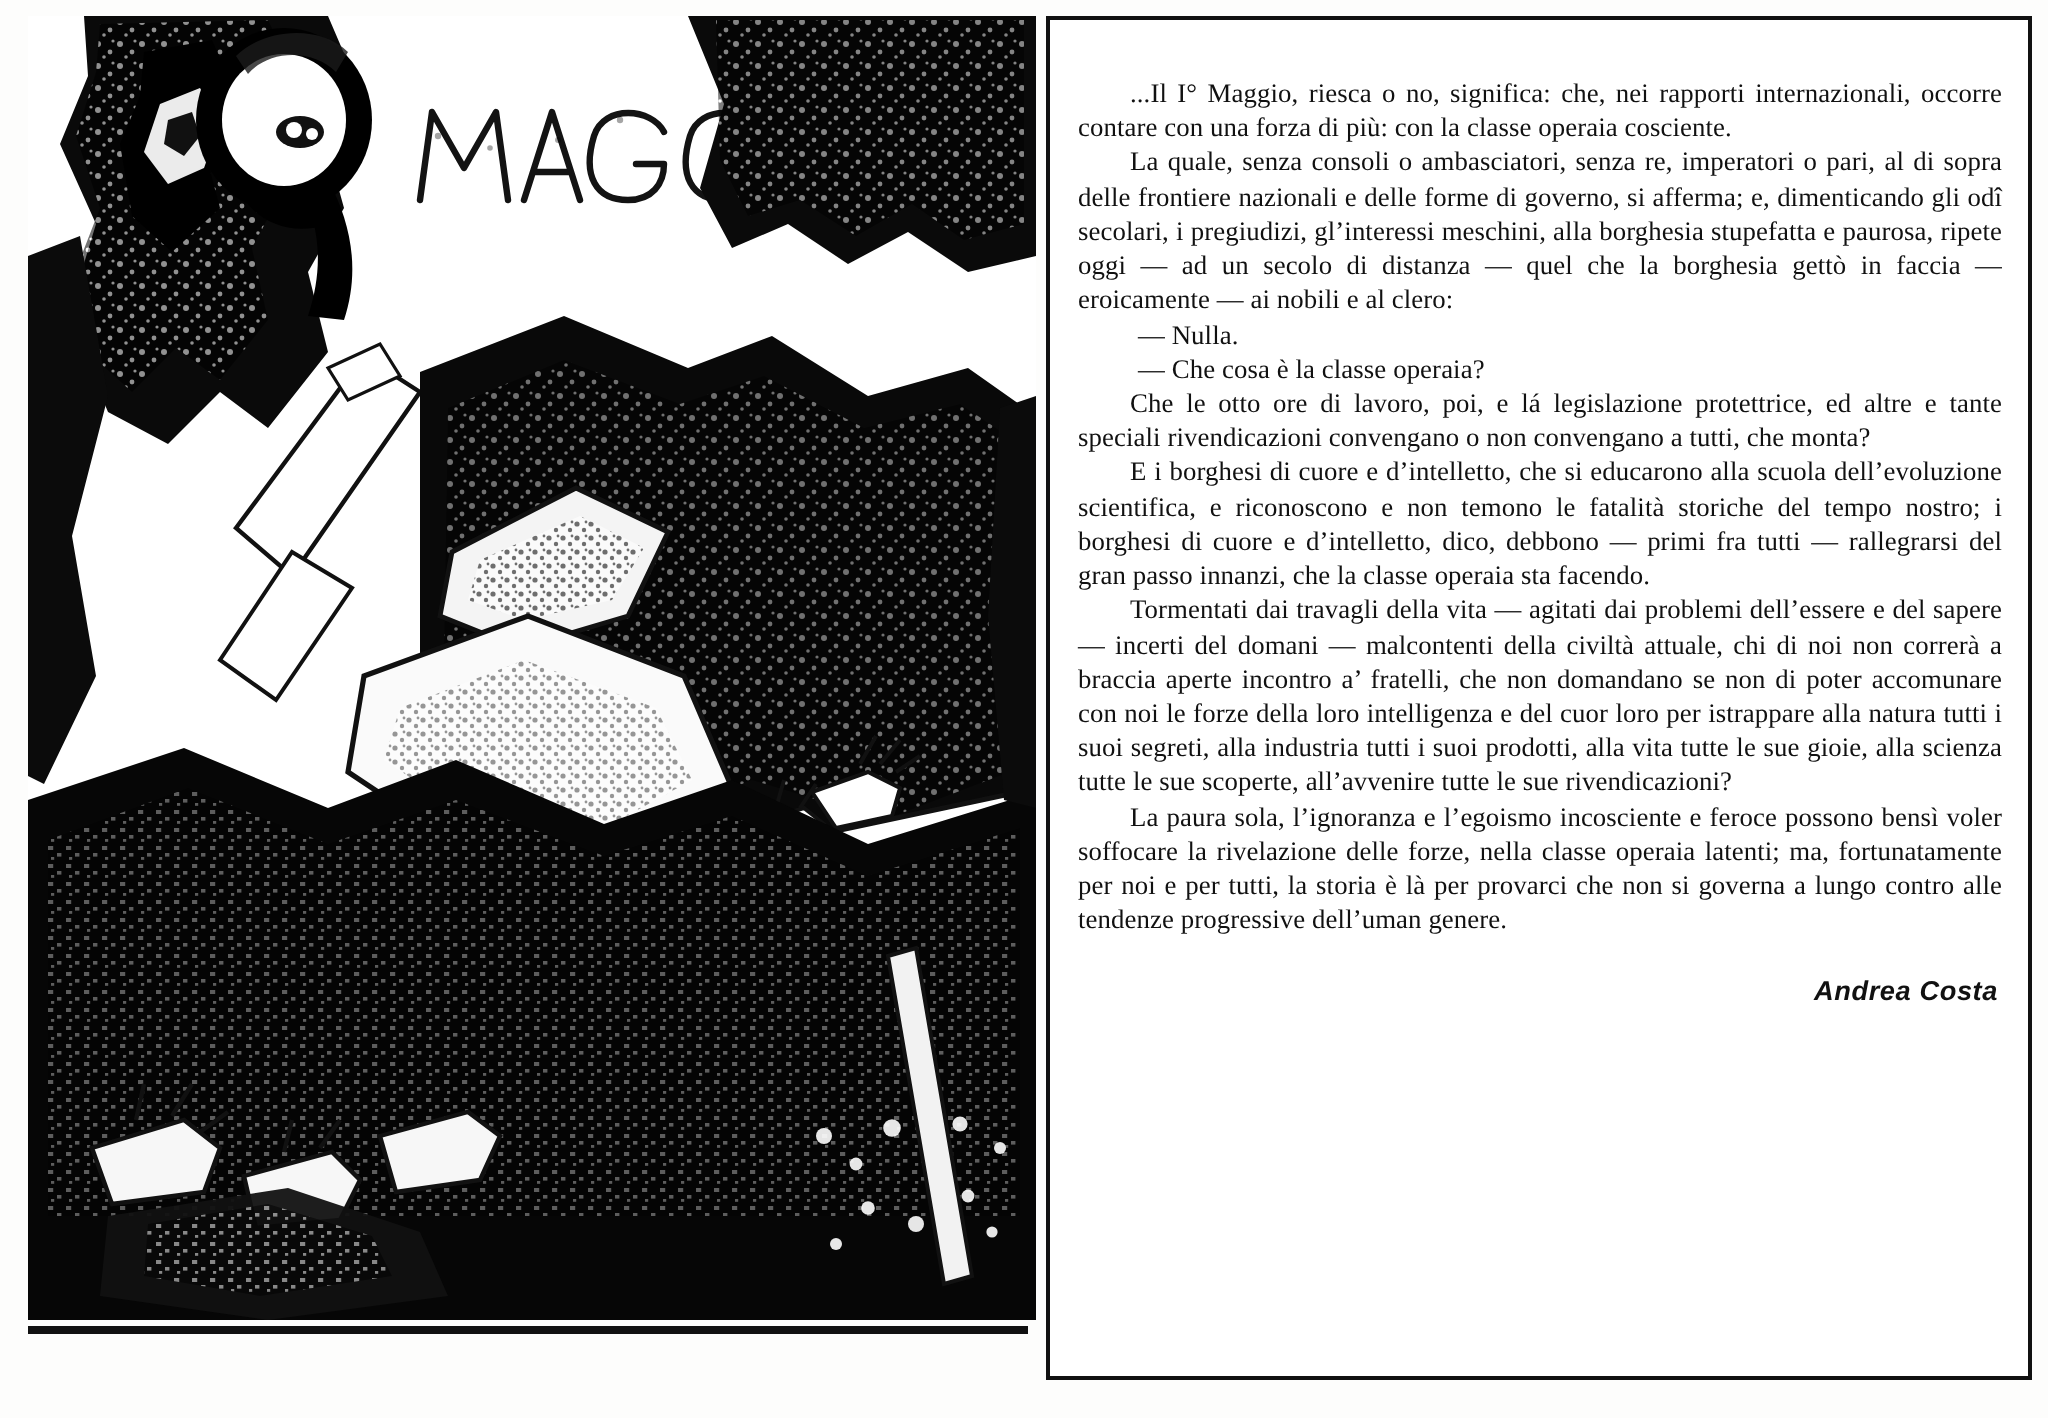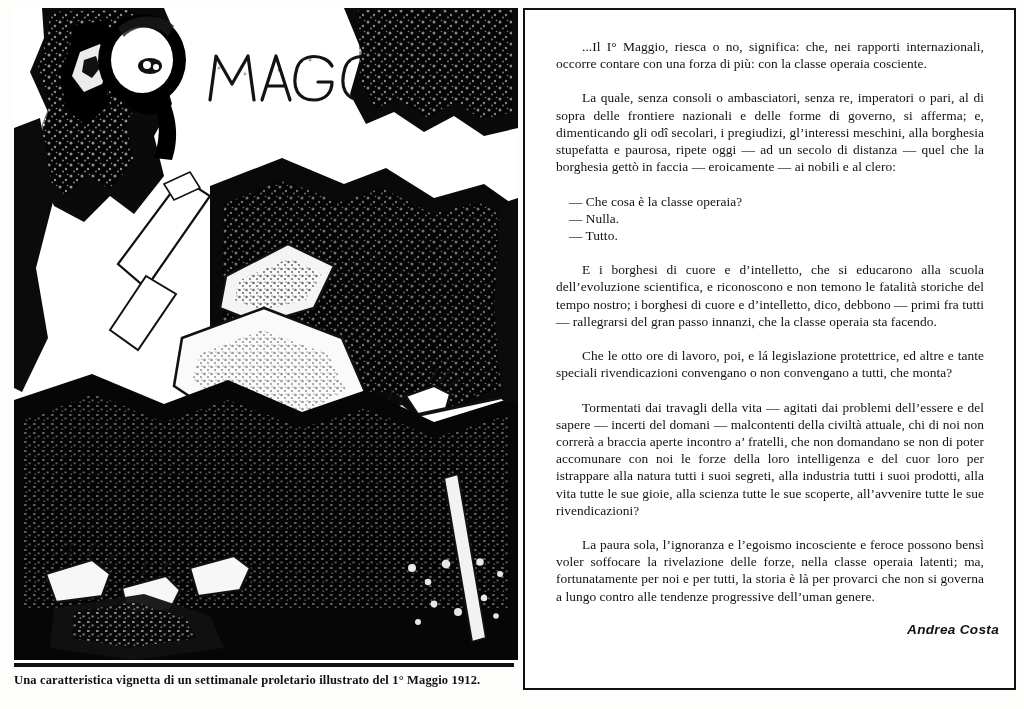--- a/index.html
+++ b/index.html
@@ -107,41 +107,41 @@
   .body-text {
     margin-top: 18px;
     font-family: "Liberation Serif", serif;
     font-size: 13.4px;
     line-height: 1.285;
     color: #111;
     text-align: justify;
     letter-spacing: .05px;
   }
   .body-text p {
-    margin: 17px;
+    margin: 0;
     text-indent: 26px;
     text-align: justify;
   }
 
   .dialogue {
     margin: 0;
     padding: 0;
     list-style: none;
   }
   .dialogue li {
     margin: 0;
     padding-left: 30px;
     font-family: "Liberation Serif", serif;
     font-size: 13.4px;
     line-height: 1.285;
     color: #111;
   }
 
   .signature {
-    margin-top: 4px;
+    margin-top: 20px;
     text-align: right;
     font-family: "Liberation Sans", sans-serif;
     font-weight: 700;
     font-style: italic;
     font-size: 13.6px;
     letter-spacing: .3px;
     color: #111;
     padding-right: 2px;
   }
 </style>
@@ -311,40 +311,38 @@
 
             <path d="M0,120 L26,110 L40,190 L22,260 L34,330 L8,384 L0,380 Z" fill="#0b0b0b"></path>
 
             <path d="M486,196 L504,190 L504,396 L488,392 L480,300 Z" fill="#0b0b0b"></path>
           </g>
         </svg>
       </div>
     </div>
 
     <div class="caption-rule"></div>
-    <div class="illus-caption">Una caratteristica vignetta di un settimanale proletario illustrato  del 1° Maggio 1912.</div>
   </div>
 
   <div class="right-panel">
     <div class="article-inner">
 
 
 
       <div class="body-text">
         <p>...Il I° Maggio, riesca o no, significa: che, nei rapporti internazionali, occorre contare con una forza di più: con la classe operaia cosciente.</p>
         <p>La quale, senza consoli o ambasciatori, senza re, imperatori o pari, al di sopra delle frontiere nazionali e delle forme di governo, si afferma; e, dimenticando gli odî secolari, i pregiudizi, gl’interessi meschini, alla borghesia stupefatta e paurosa, ripete oggi — ad un secolo di distanza — quel che la borghesia gettò in faccia — eroicamente — ai nobili e al clero:</p>
 
         <ul class="dialogue">
+          <li>— Nulla.</li>
           <li>— Che cosa è la classe operaia?</li>
-          <li>— Nulla.</li>
-          <li>— Tutto.</li>
         </ul>
 
+        <p>Che le otto ore di lavoro, poi, e lá legislazione protettrice, ed altre e tante speciali rivendicazioni convengano o non convengano a tutti, che monta?</p>
         <p>E i borghesi di cuore e d’intelletto, che si educarono alla scuola dell’evoluzione scientifica, e riconoscono e non temono le fatalità storiche del tempo nostro; i borghesi di cuore e d’intelletto, dico, debbono — primi fra tutti — rallegrarsi del gran passo innanzi, che la classe operaia sta facendo.</p>
-        <p>Che le otto ore di lavoro, poi, e lá legislazione protettrice, ed altre e tante speciali rivendicazioni convengano o non convengano a tutti, che monta?</p>
         <p>Tormentati dai travagli della vita — agitati dai problemi dell’essere e del sapere — incerti del domani — malcontenti della civiltà attuale, chi di noi non correrà a braccia aperte incontro a’ fratelli, che non domandano se non di poter accomunare con noi le forze della loro intelligenza e del cuor loro per istrappare alla natura tutti i suoi segreti, alla industria tutti i suoi prodotti, alla vita tutte le sue gioie, alla scienza tutte le sue scoperte, all’avvenire tutte le sue rivendicazioni?</p>
         <p>La paura sola, l’ignoranza e l’egoismo incosciente e feroce possono bensì voler soffocare la rivelazione delle forze, nella classe operaia latenti; ma, fortunatamente per noi e per tutti, la storia è là per provarci che non si governa a lungo contro alle tendenze progressive dell’uman genere.</p>
       </div>
 
       <div class="signature">Andrea Costa</div>
     </div>
   </div>
 
 </div>
 

